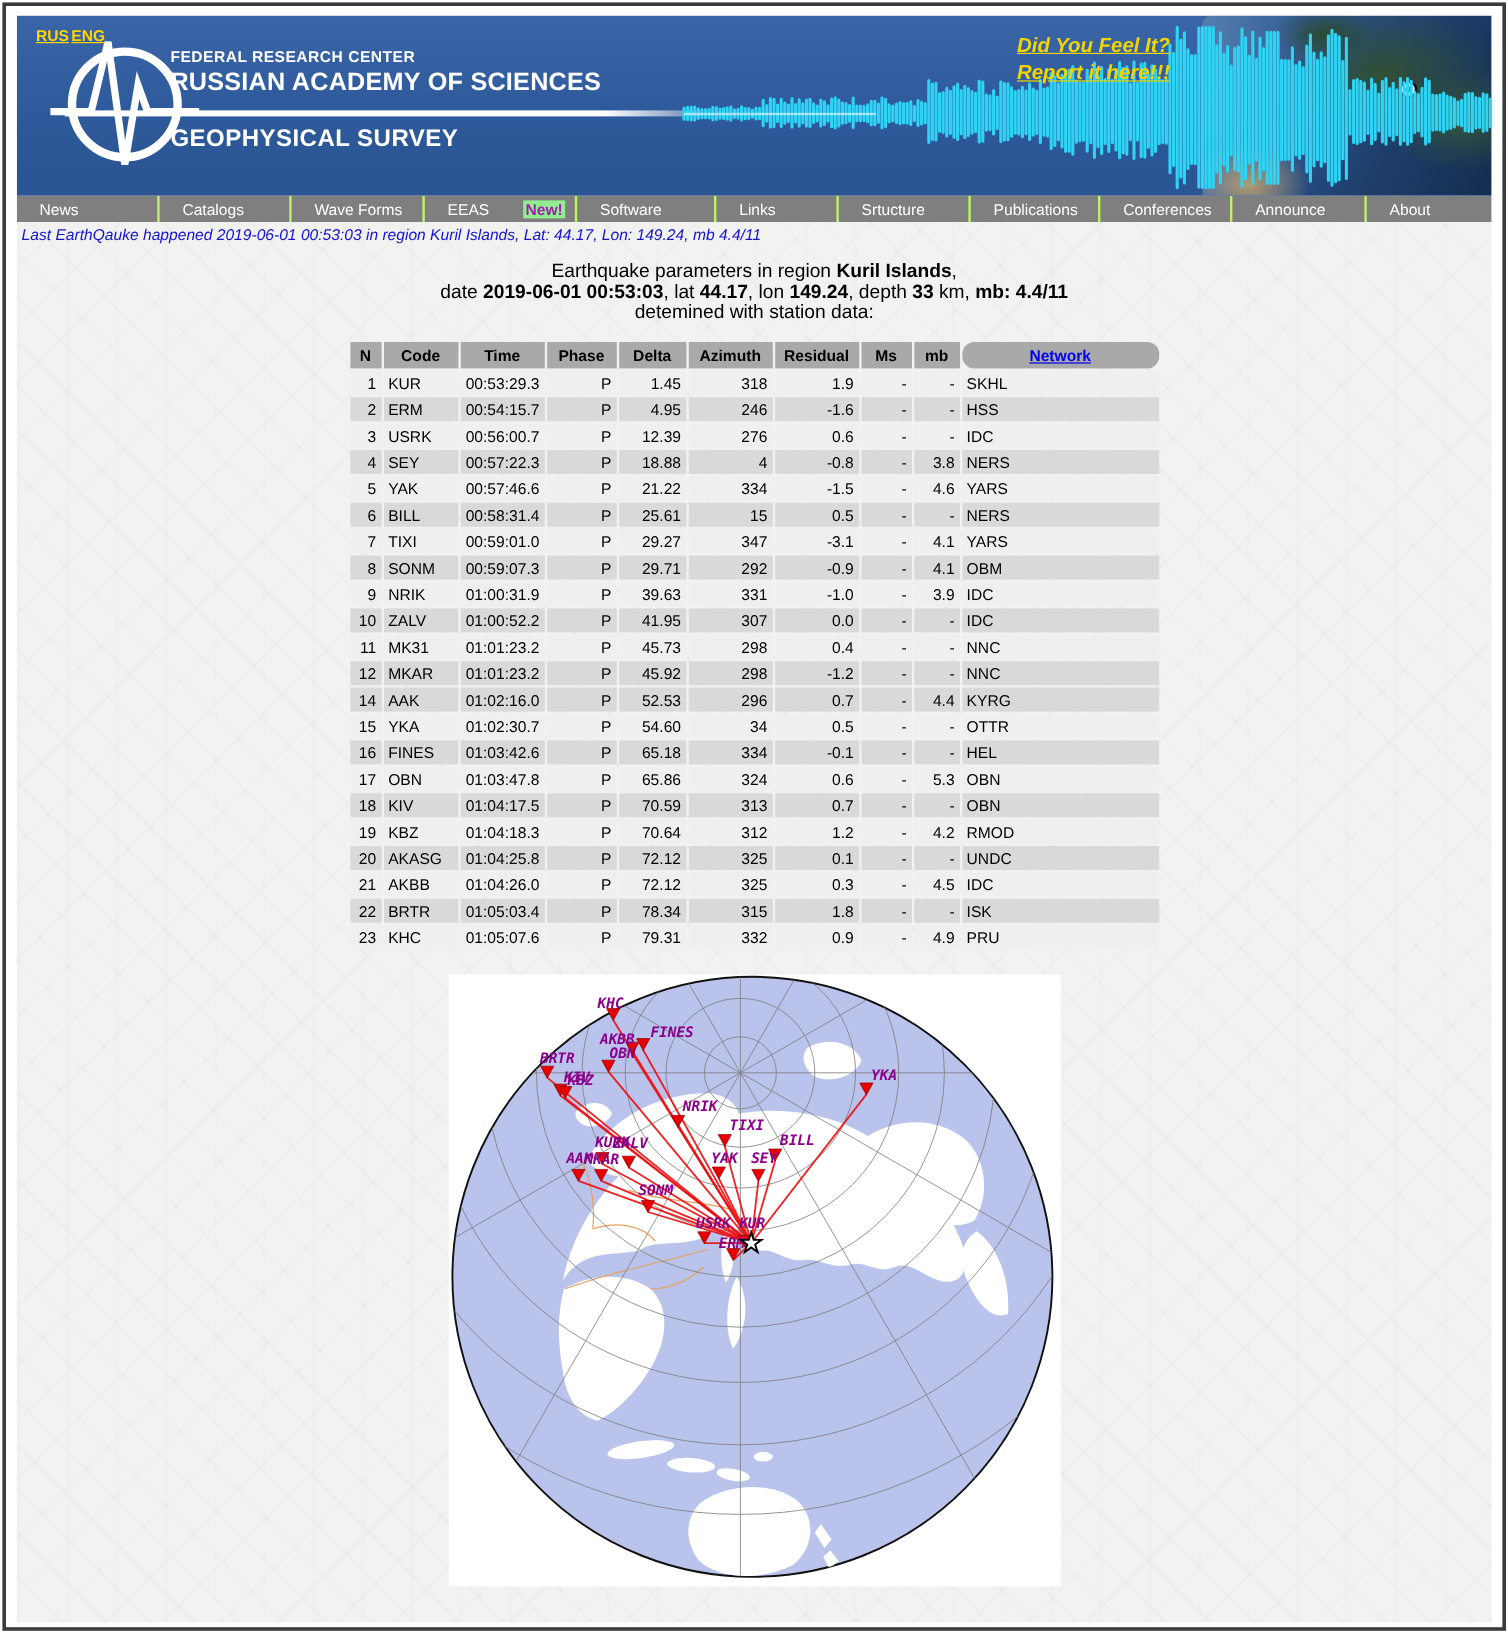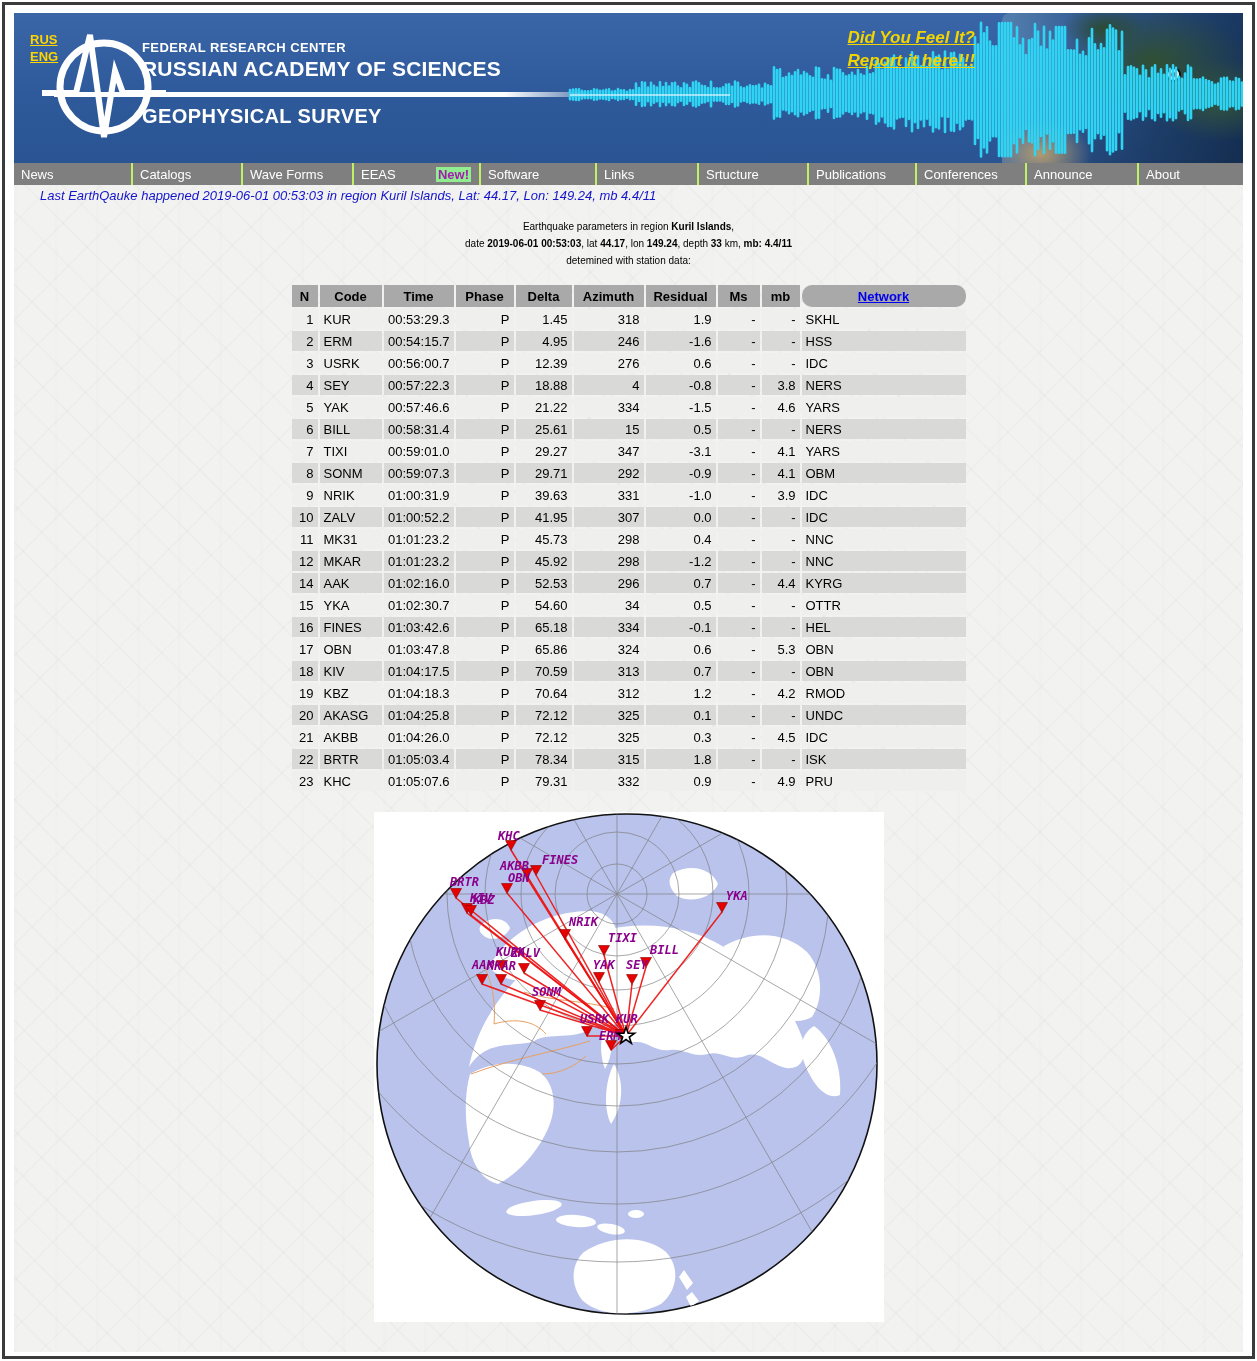--- a/index.html
+++ b/index.html
@@ -6,21 +6,21 @@
   .frame{width:1257px;height:1361px;box-sizing:border-box;background:#fff;padding:2px;}
   .frame-inner{box-sizing:border-box;border:3px solid #3b3b3b;height:100%;background:#fff;padding:8px 9px 6px 9px;}
   .page{position:relative;width:100%;height:1339px;overflow:hidden;
     background-color:#f2f2f1;
     background-image:
       repeating-linear-gradient(45deg, rgba(120,120,120,0.035) 0 2px, rgba(0,0,0,0) 2px 26px),
       repeating-linear-gradient(-45deg, rgba(120,120,120,0.03) 0 2px, rgba(0,0,0,0) 2px 34px),
       repeating-linear-gradient(90deg, rgba(140,140,140,0.02) 0 3px, rgba(0,0,0,0) 3px 41px);}
   
   .hdr{position:relative;height:150px;background:linear-gradient(180deg,#3a65a6 0%,#2e5a9b 55%,#2a5492 100%);overflow:hidden;}
-  .lang{position:absolute;left:16px;top:19px;z-index:6;display:flex;flex-direction:column;gap:2px;justify-content:space-between;}
+  .lang{position:absolute;left:16px;top:9px;z-index:6;display:flex;flex-direction:row;gap:2px;justify-content:space-between;}
   .lang a{color:#ffd400;font-weight:bold;font-size:13px;text-decoration:underline;cursor:pointer;}
   .logo{position:absolute;left:24px;top:8px;z-index:5;}
   .org{position:absolute;left:128px;top:27px;z-index:5;color:#fff;}
   .org .l1{font-size:13px;font-weight:bold;letter-spacing:.4px;}
   .org .l2{font-size:21px;font-weight:600;margin-top:2px;letter-spacing:.2px;}
   .org .l3{font-size:20px;font-weight:600;margin-top:24px;letter-spacing:.4px;}
   .baseline{position:absolute;left:40px;top:79px;width:530px;height:5px;background:linear-gradient(90deg,#ffffff 0%,#ffffff 85%,rgba(255,255,255,.25) 100%);z-index:3;}
   .earth{position:absolute;right:0;top:0;width:241px;height:150px;z-index:2;border-radius:8px 0 0 0;
     background:
       radial-gradient(ellipse 70px 48px at 16% 94%, rgba(199,164,103,.85), rgba(199,164,103,0) 72%),
@@ -29,26 +29,26 @@
       radial-gradient(ellipse 92px 55px at 90% 58%, rgba(58,92,53,.8), rgba(58,92,53,0) 75%),
       radial-gradient(circle 300px at -30% 45%, rgba(133,172,219,.55), rgba(133,172,219,0) 60%),
       linear-gradient(115deg,#44709e 0%,#2d5590 30%,#1d3d68 68%,#142d4f 100%);}
   .marker{position:absolute;left:68%;top:36%;width:11px;height:11px;border:2px solid #111;border-radius:50%;background:#fff;z-index:3;}
   .marker::after{content:"";position:absolute;left:3px;top:3px;width:5px;height:5px;border-radius:50%;background:#e00;}
   .feelit{position:absolute;right:268px;top:13px;z-index:6;text-align:center;line-height:23px;}
   .feelit a{display:block;color:#f2d400;font-size:17px;font-weight:bold;font-style:italic;text-decoration:underline;cursor:pointer;}
   .waves{position:absolute;left:0;top:0;width:1231px;height:150px;z-index:4;pointer-events:none;}
   
   .nav{height:22px;background:#7f7f7f;display:flex;align-items:center;}
-  .nav-item{box-sizing:border-box;height:22px;display:flex;align-items:center;color:#fff;font-size:13px;padding-left:7px;cursor:pointer;white-space:nowrap;}
+  .nav-item{box-sizing:border-box;height:22px;display:flex;align-items:center;color:#fff;font-size:13px;padding-left:19px;cursor:pointer;white-space:nowrap;}
   .nav-item + .nav-item{border-left:2px solid #bef264;}
   .new-badge{margin-left:auto;margin-right:8px;background:#90ee90;color:#a21caf;font-weight:bold;font-size:13px;padding:0 2px;}
   
-  .status{color:#1414cc;font-style:italic;font-size:13px;padding:3px 0 0 26px;height:17px;}
-  .params{margin-top:13px;text-align:center;font-size:10px;color:#000;line-height:17px;}
+  .status{color:#1414cc;font-style:italic;font-size:13px;padding:3px 0 0 4px;height:17px;}
+  .params{margin-top:13px;text-align:center;font-size:16px;color:#000;line-height:17px;}
   .params b{font-weight:bold;}
   
   table.stations{border-collapse:separate;border-spacing:2px;margin:14px auto 0 auto;font-size:13px;}
   table.stations th{background:#a9a9a9;color:#000;font-weight:bold;height:20px;padding:1px 4px;text-align:center;}
   table.stations th a{color:#0000ee;text-decoration:underline;cursor:pointer;}
   table.stations td{height:18px;padding:1px 4px;white-space:nowrap;}
   tr.odd td{background:#efefee;}
   tr.even td{background:#d9d9d8;}
   td.r{text-align:right;} td.l{text-align:left;}
   

